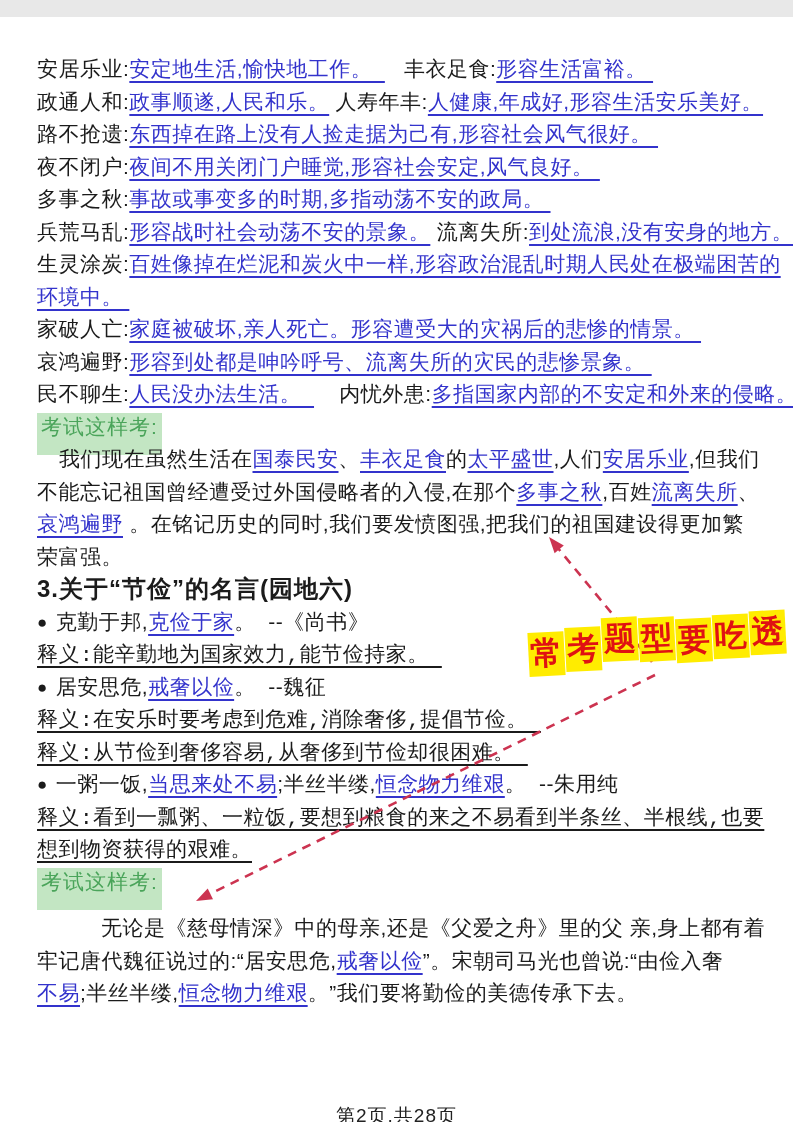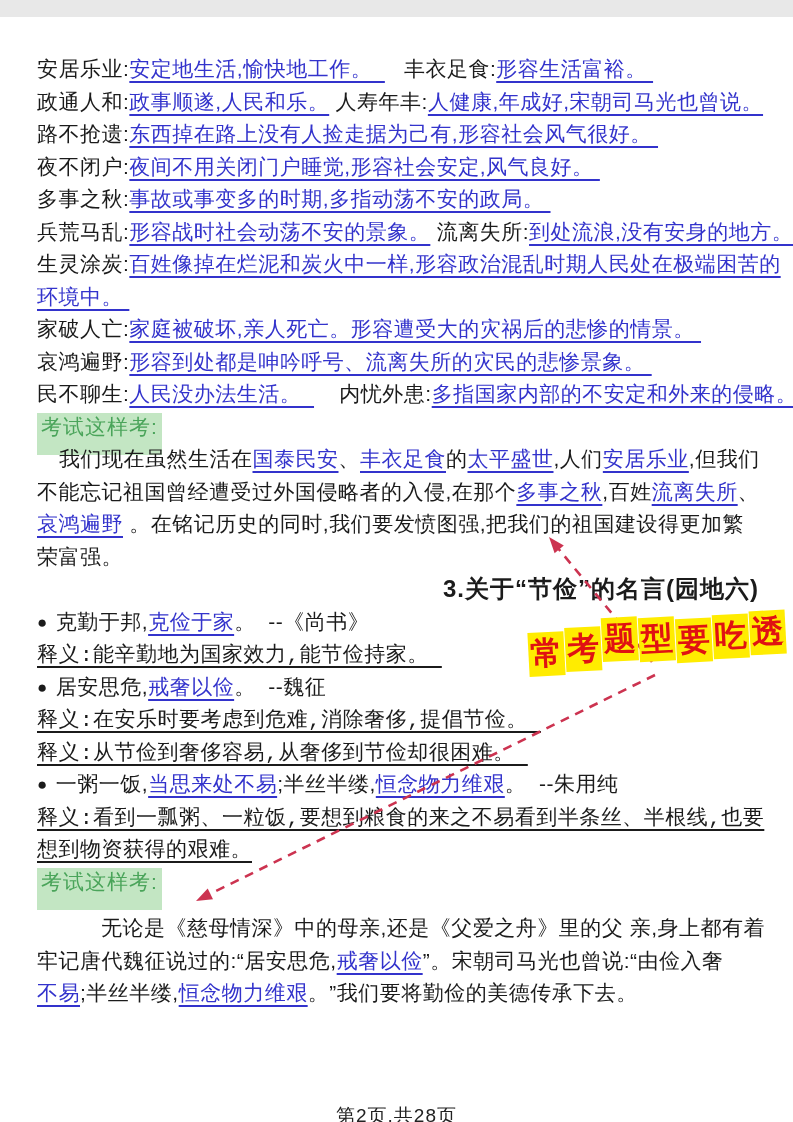--- a/index.html
+++ b/index.html
@@ -7,21 +7,21 @@
     position:relative;width:793px;height:1122px;background:#ffffff;
     overflow:hidden;margin:17px auto;
     font-family:"Liberation Sans","DejaVu Sans",sans-serif;
     color:#1b1b1b;
   }
   .content{position:absolute;left:37px;top:36px;width:722px;z-index:1;}
   .line{
     white-space:nowrap;height:32.5px;line-height:32.5px;
     font-size:21px;letter-spacing:0.5px;
   }
-  .heading{font-weight:bold;font-size:24px;letter-spacing:1px;text-align:right;}
+  .heading{font-weight:bold;font-size:24px;letter-spacing:1px;}
   .s-k{color:#1b1b1b;}
   .s-b{
     color:var(--blue);
     text-decoration:underline;
     text-decoration-thickness:1.5px;
     text-underline-offset:5px;
   }
   .s-u{
     color:#1b1b1b;
     text-decoration:underline;
@@ -50,21 +50,21 @@
     font-size:19px;color:#222;z-index:1;letter-spacing:1px;
   }
 </style>
 </head>
 <body>
 
 <div class="page">
 
   <div id="doc-body" class="content">
       <div class="line"><span class="s-k">安居乐业:</span><span class="s-b">安定地生活,愉快地工作。&nbsp;&nbsp;</span><span class="s-k">&nbsp;&nbsp;&nbsp;</span><span class="s-k">丰衣足食:</span><span class="s-b">形容生活富裕。&nbsp;</span></div>
-      <div class="line"><span class="s-k">政通人和:</span><span class="s-b">政事顺遂,人民和乐。</span><span class="s-k">&nbsp;</span><span class="s-k">人寿年丰:</span><span class="s-b">人健康,年成好,宋朝司马光也曾说。</span></div>
+      <div class="line"><span class="s-k">政通人和:</span><span class="s-b">政事顺遂,人民和乐。</span><span class="s-k">&nbsp;</span><span class="s-k">人寿年丰:</span><span class="s-b">人健康,年成好,形容生活安乐美好。</span></div>
       <div class="line"><span class="s-k">路不抢遗:</span><span class="s-b">东西掉在路上没有人捡走据为己有,形容社会风气很好。&nbsp;</span></div>
       <div class="line"><span class="s-k">夜不闭户:</span><span class="s-b">夜间不用关闭门户睡觉,形容社会安定,风气良好。&nbsp;</span></div>
       <div class="line"><span class="s-k">多事之秋:</span><span class="s-b">事故或事变多的时期,多指动荡不安的政局。&nbsp;</span></div>
       <div class="line"><span class="s-k">兵荒马乱:</span><span class="s-b">形容战时社会动荡不安的景象。</span><span class="s-k">&nbsp;</span><span class="s-k">流离失所:</span><span class="s-b">到处流浪,没有安身的地方。</span></div>
       <div class="line"><span class="s-k">生灵涂炭:</span><span class="s-b">百姓像掉在烂泥和炭火中一样,形容政治混乱时期人民处在极端困苦的</span></div>
       <div class="line"><span class="s-b">环境中。&nbsp;</span></div>
       <div class="line"><span class="s-k">家破人亡:</span><span class="s-b">家庭被破坏,亲人死亡。形容遭受大的灾祸后的悲惨的情景。&nbsp;</span></div>
       <div class="line"><span class="s-k">哀鸿遍野:</span><span class="s-b">形容到处都是呻吟呼号、流离失所的灾民的悲惨景象。&nbsp;</span></div>
       <div class="line"><span class="s-k">民不聊生:</span><span class="s-b">人民没办法生活。&nbsp;&nbsp;</span><span class="s-k">&nbsp;&nbsp;&nbsp;&nbsp;</span><span class="s-k">内忧外患:</span><span class="s-b">多指国家内部的不安定和外来的侵略。</span></div>
       <div class="line"><span class="badge">考试这样考:</span></div>

